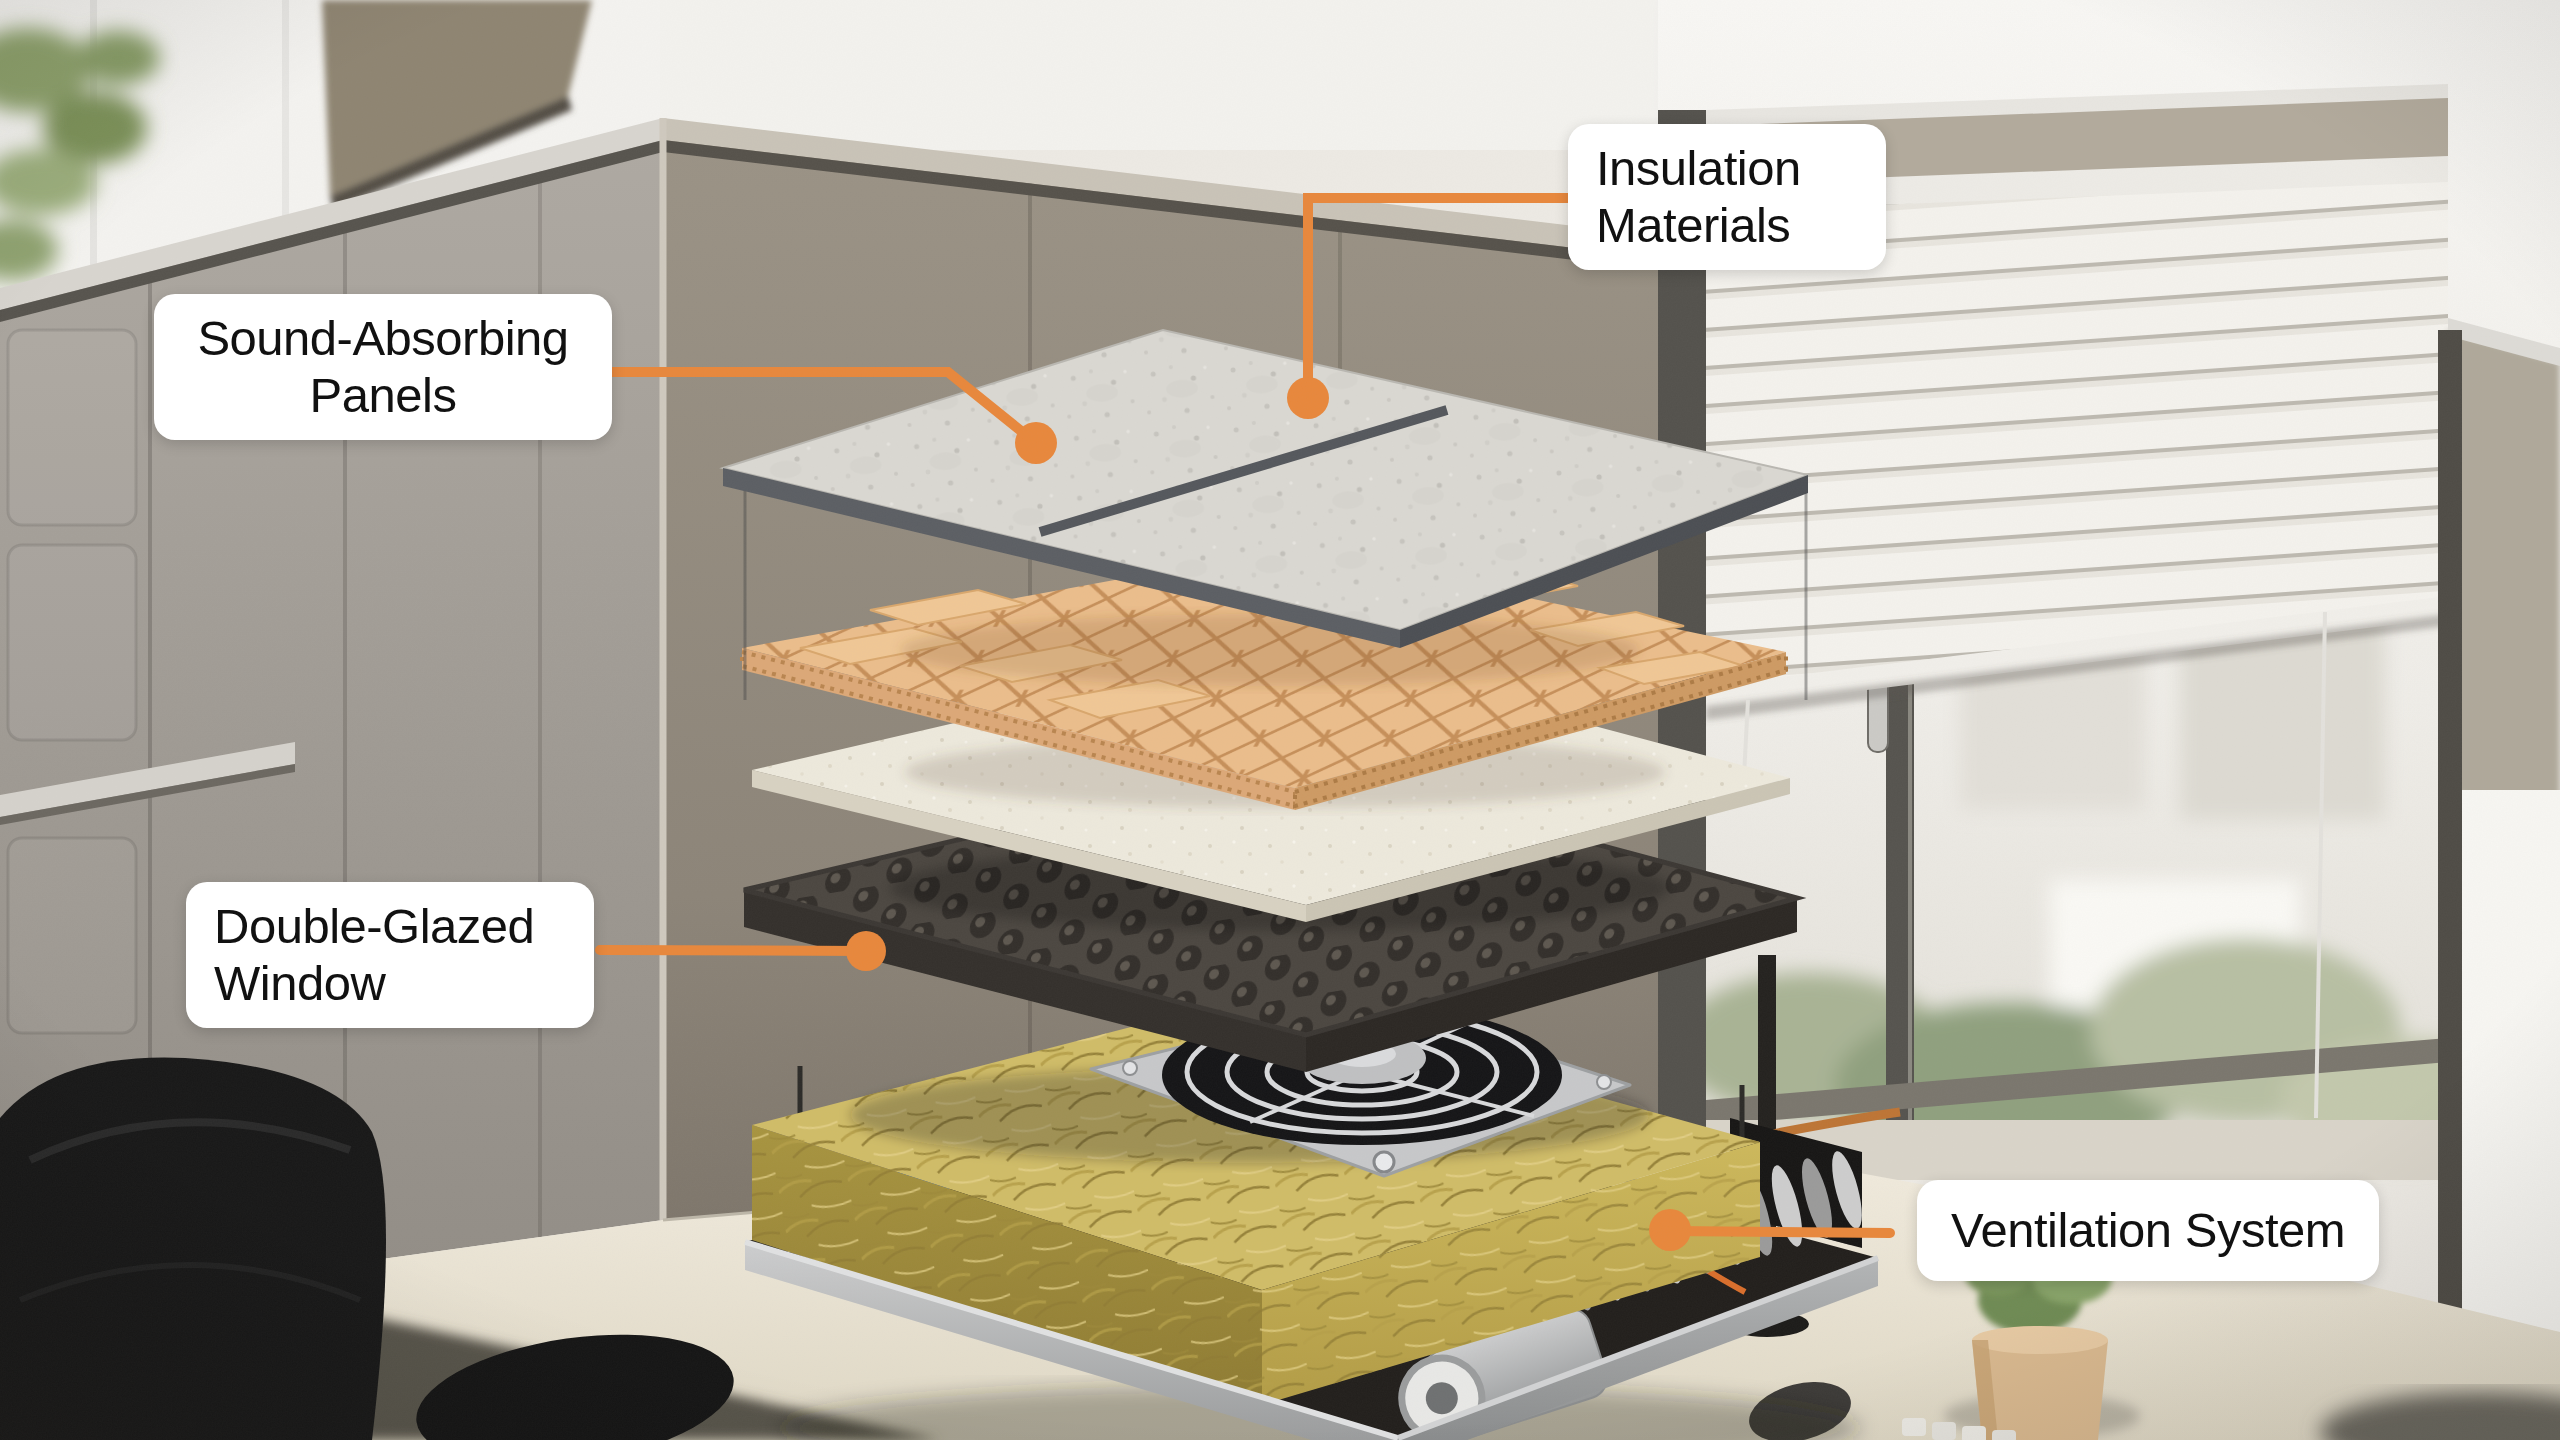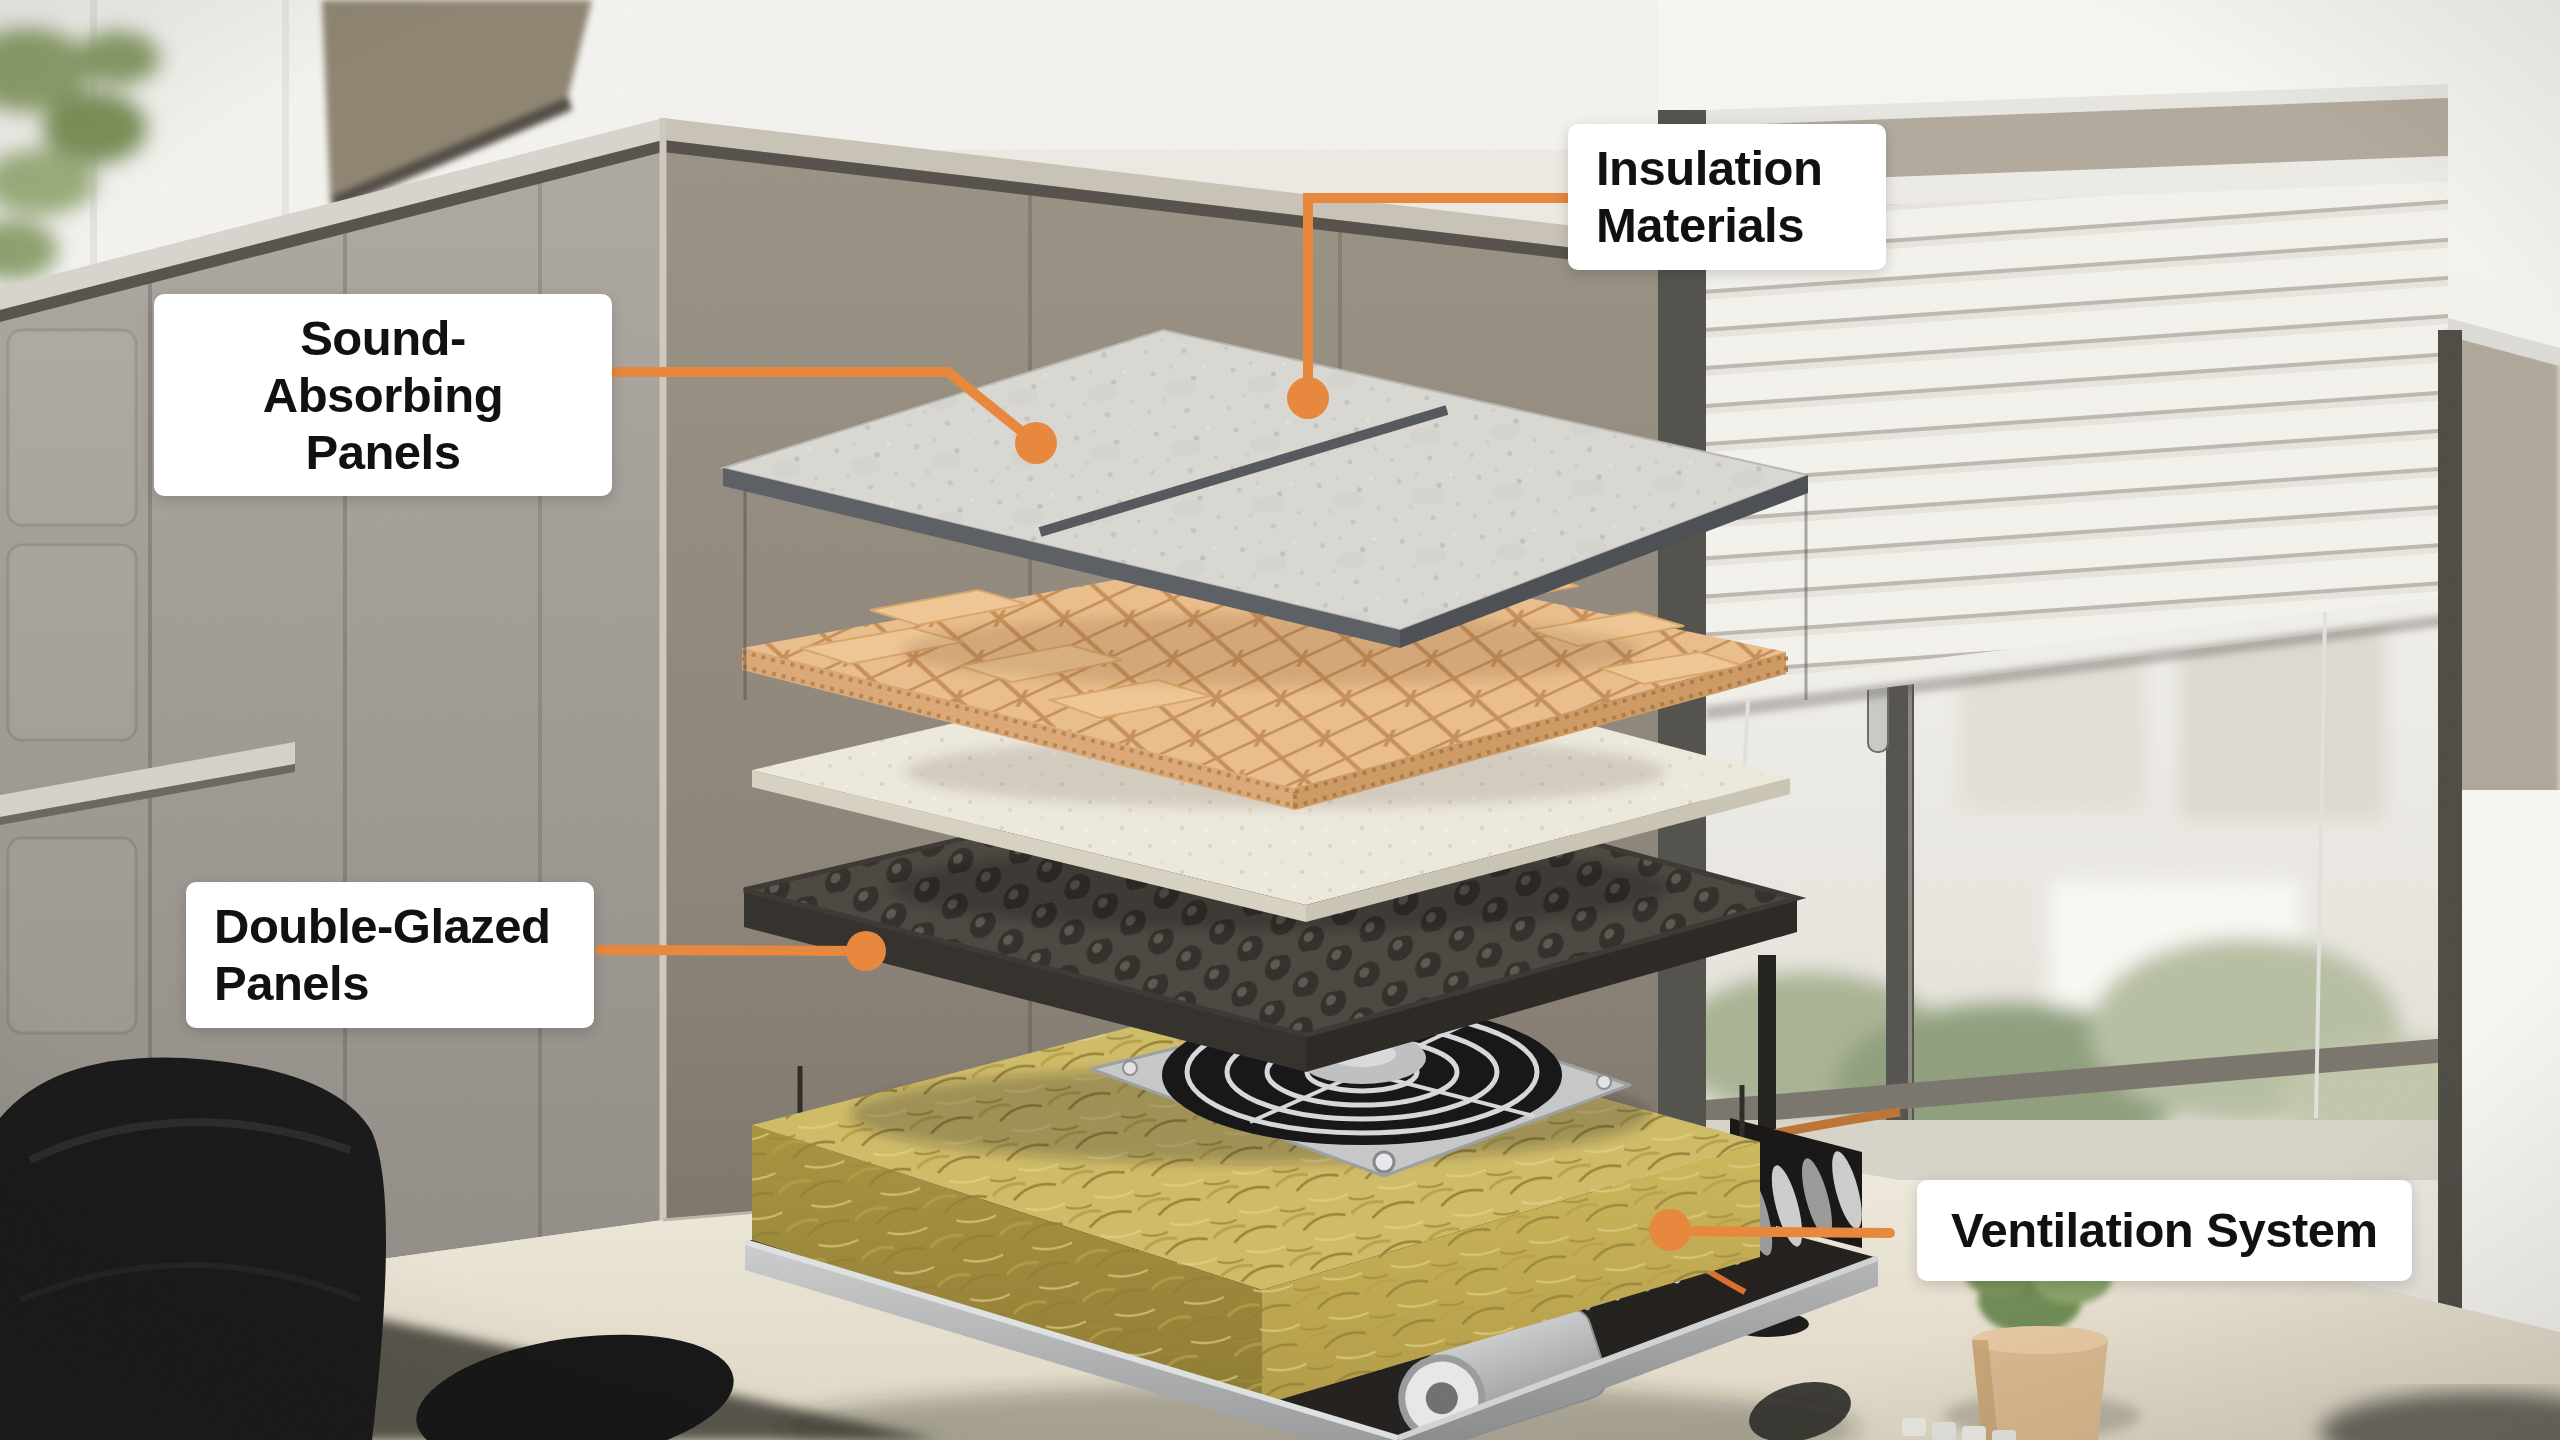--- a/index.html
+++ b/index.html
@@ -2,23 +2,23 @@
 <html><head>
 <meta charset="utf-8">
 <style>
   html,body{margin:0;padding:0;background:#DDD;}
   .stage{
     position:relative;width:2560px;height:1440px;overflow:hidden;
     background:#EDEAE4;font-family:"Liberation Sans",sans-serif;
   }
   .scene{position:absolute;left:0;top:0;width:2560px;height:1440px;display:block;}
   .callout{
-    position:absolute;background:#FFFFFF;color:#111111;font-weight:bold;
+    position:absolute;background:#FFFFFF;color:#111111;font-weight:normal;
     font-size:49px;line-height:1.16;letter-spacing:-0.5px;
-    border-radius:10px;padding:16px 28px;
+    border-radius:21px;padding:16px 28px;
     box-shadow:0 4px 14px rgba(0,0,0,0.16);
   }
   .c-insulation{left:1568px;top:124px;width:262px;}
   .c-sound{left:154px;top:294px;width:402px;text-align:center;}
   .c-window{left:186px;top:882px;width:352px;}
   .c-vent{left:1917px;top:1180px;white-space:nowrap;padding:22px 34px;text-align:center;}
 </style>
 </head>
 <body>
 
@@ -408,18 +408,18 @@
   <rect x="0" y="0" width="2560" height="1440" fill="url(#gVign)"></rect>
 </svg>
 
   <div class="callout c-insulation">
     <span>Insulation Materials</span>
   </div>
   <div class="callout c-sound">
     <span>Sound-Absorbing Panels</span>
   </div>
   <div class="callout c-window">
-    <span>Double-Glazed Panels</span>
+    <span>Double-Glazed Window</span>
   </div>
   <div class="callout c-vent">
     <span>Ventilation System</span>
   </div>
 </div>
 
 </body></html>

